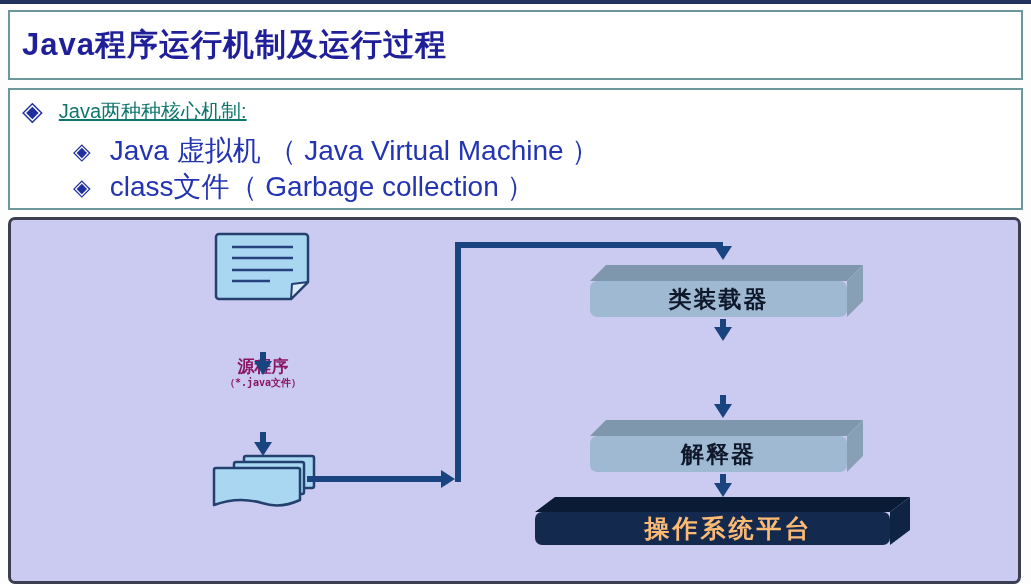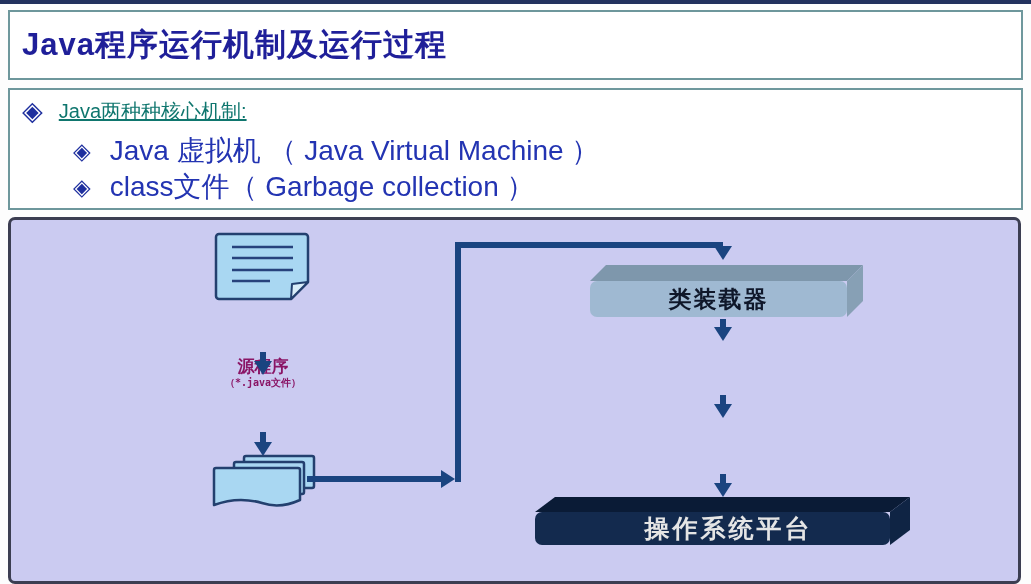--- a/index.html
+++ b/index.html
@@ -44,21 +44,21 @@
   .f-top{position:absolute;left:0;top:0;width:100%;height:var(--d);background:var(--ctop);
          clip-path:polygon(var(--s) 0,100% 0,calc(100% - var(--s)) 100%,0 100%);}
   .f-right{position:absolute;left:var(--w);top:0;width:var(--s);height:100%;background:var(--cright);
          clip-path:polygon(0 var(--d),100% 0,100% calc(100% - var(--d)),0 100%);}
   .f-front{position:absolute;left:0;top:var(--d);width:var(--w);height:var(--h);background:var(--cfront);
          border-radius:7px;display:flex;align-items:center;justify-content:center;}
   .bar-blue{--ctop:#7e97ac;--cright:#87a0b5;--cfront:#9fb9d2;}
   .bar-dark{--ctop:#0a1b36;--cright:#0f2444;--cfront:#132a4e;}
   .bar-label{font-size:23px;font-weight:bold;color:#0f172a;letter-spacing:2px;}
   .bar-label-big{font-size:25px;}
-  .os-label{color:#e5e5e5;font-size:25px;font-weight:bold;letter-spacing:3px;margin-left:32px;}
+  .os-label{color:#fdba74;font-size:25px;font-weight:bold;letter-spacing:3px;margin-left:32px;}
 </style>
 </head>
 <body>
 
 <div class="stage">
 
   <div class="top-rule"></div>
 
   <div class="title-box">
     <div class="title-text">Java程序运行机制及运行过程</div>
@@ -123,20 +123,27 @@
       </div>
     </div>
 
     <div class="line" style="left:709px;top:99px;width:6px;height:10px;"></div>
     <div class="head-down" style="left:703px;top:107px;"></div>
 
 
     <div class="line" style="left:709px;top:175px;width:6px;height:10px;"></div>
     <div class="head-down" style="left:703px;top:184px;"></div>
 
+    <div class="bar3d bar-blue" style="left:579px;top:200px;--w:257px;--s:16px;--h:36px;--d:16px;">
+      <div class="f-top"></div>
+      <div class="f-right"></div>
+      <div class="f-front">
+        <span class="bar-label">解释器</span>
+      </div>
+    </div>
 
     <div class="line" style="left:709px;top:254px;width:6px;height:11px;"></div>
     <div class="head-down" style="left:703px;top:263px;"></div>
 
     <div class="bar3d bar-dark" style="left:524px;top:277px;--w:355px;--s:20px;--h:33px;--d:15px;">
       <div class="f-top"></div>
       <div class="f-right"></div>
       <div class="f-front">
         <span class="os-label">操作系统平台</span>
       </div>

